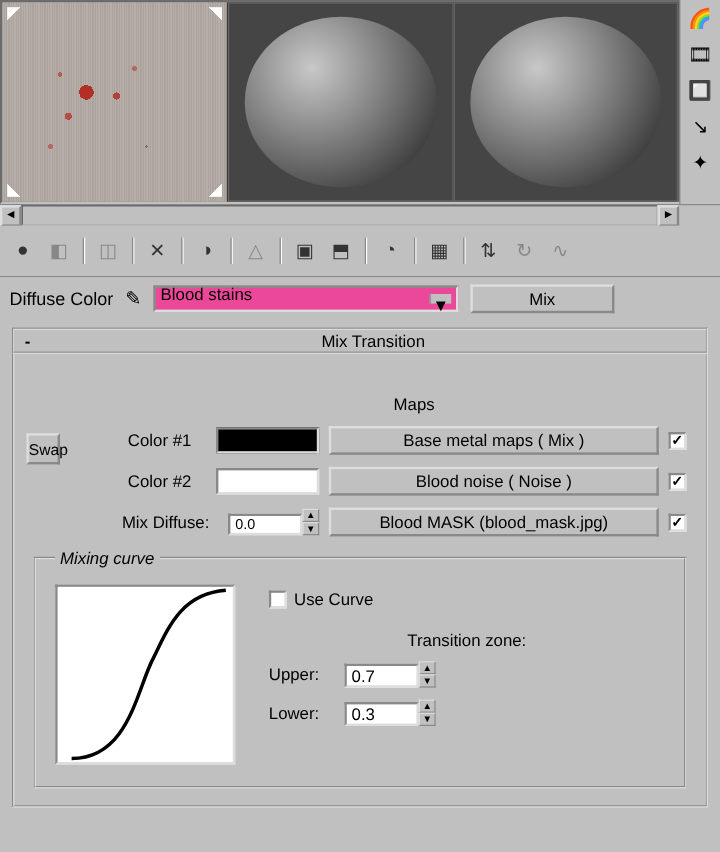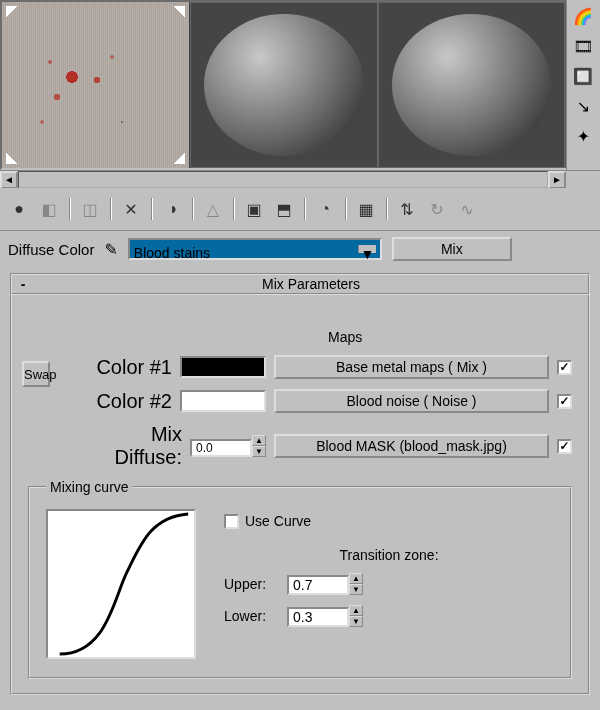--- a/index.html
+++ b/index.html
@@ -106,22 +106,22 @@
   }
   .toolbar .sep { width: 1px; height: 22px; background: #888; margin: 0 3px; box-shadow: 1px 0 #fff; }
   .toolbar .tb.dim { opacity: .4; }
 
   
   .slot-row {
     display: flex; align-items: center; gap: 10px; padding: 6px 8px 12px;
     background: #c0c0c0;
   }
   .dropdown {
-    height: 22px; background: #0369a1; border: 2px inset #ddd;
-    display: flex; align-items: flex-start; padding: 5px 4px; font-size: 14px;
+    height: 22px; background: #ec4899; border: 2px inset #ddd;
+    display: flex; align-items: flex-end; padding: 5px 4px; font-size: 14px;
     flex: 0 0 254px;
   }
   .dropdown .arrow { margin-left: auto; width: 18px; text-align: center; background: #c0c0c0; border-left: 1px solid #888; height: 100%; line-height: 18px; cursor: pointer; }
   .wide-btn {
     height: 24px; padding: 0 0; min-width: 120px; text-align: center;
     background: #c0c0c0; border: 2px outset #ddd; cursor: pointer; line-height: 20px; font-size: 14px;
   }
 
   
   .rollout {
@@ -140,21 +140,21 @@
   .rollout-body {
     border: 2px groove #ddd; border-top: none;
     padding: 14px 16px 14px;
   }
 
   .maps-label { text-align: left; margin: 20px 0 10px 300px; font-size: 14px; }
 
   .row {
     display: flex; align-items: center; gap: 8px; margin-bottom: 10px;
   }
-  .row .lbl { width: 78px; text-align: right; font-size: 20px; }
+  .row .lbl { width: 78px; text-align: center; font-size: 14px; }
   .swap-btn {
     width: 28px; height: 26px; background: #c0c0c0; border: 2px outset #ddd; cursor: pointer; font-size: 13px;
   }
   .color-well {
     width: 86px; height: 22px; border: 2px inset #ddd; cursor: pointer;
   }
   .color-well.black { background: #000; }
   .color-well.white { background: #fff; }
   .map-btn {
     flex: 1; height: 24px; background: #c0c0c0; border: 2px outset #ddd;
@@ -179,21 +179,21 @@
   }
   .spinner .arrows span {
     flex: 1; background: #c0c0c0; border: 1px outset #ddd; font-size: 8px;
     display: flex; align-items: center; justify-content: center; cursor: pointer;
   }
 
   
   fieldset.curve {
     border: 2px groove #ddd; padding: 14px 16px 18px; margin-top: 8px;
   }
-  fieldset.curve legend { padding: 0 4px; font-size: 14px; }
+  fieldset.curve legend { padding: 0 4px; font-size: 14px; font-style: italic; }
   .curve-content { display: flex; gap: 28px; align-items: flex-start; }
   .curve-box {
     width: 150px; height: 150px; background: #fff; border: 2px inset #ddd;
   }
   .curve-right { flex: 1; padding-top: 4px; font-size: 14px; }
   .curve-right .chk-row { display: flex; align-items: center; gap: 6px; margin-bottom: 18px; }
   .tz-label { text-align: center; margin-bottom: 10px; }
   .tz-row { display: flex; align-items: center; gap: 8px; margin-bottom: 10px; }
   .tz-row .lbl { width: 55px; }
 
@@ -259,21 +259,21 @@
     <span class="dropdown">
       <span>Blood stains</span>
       <span class="arrow">▼</span>
     </span>
     <span class="wide-btn">Mix</span>
   </div>
 
   <div class="rollout">
     <div class="rollout-head">
       <span class="toggle">-</span>
-      <span class="title">Mix Parameters</span>
+      <span class="title">Mix Transition</span>
     </div>
     <div class="rollout-body">
       <div class="maps-label">Maps</div>
 
       <div class="row">
         <div class="left-col">
           
         </div>
         <span class="lbl">Color #1</span>
         <span class="color-well black"></span>

